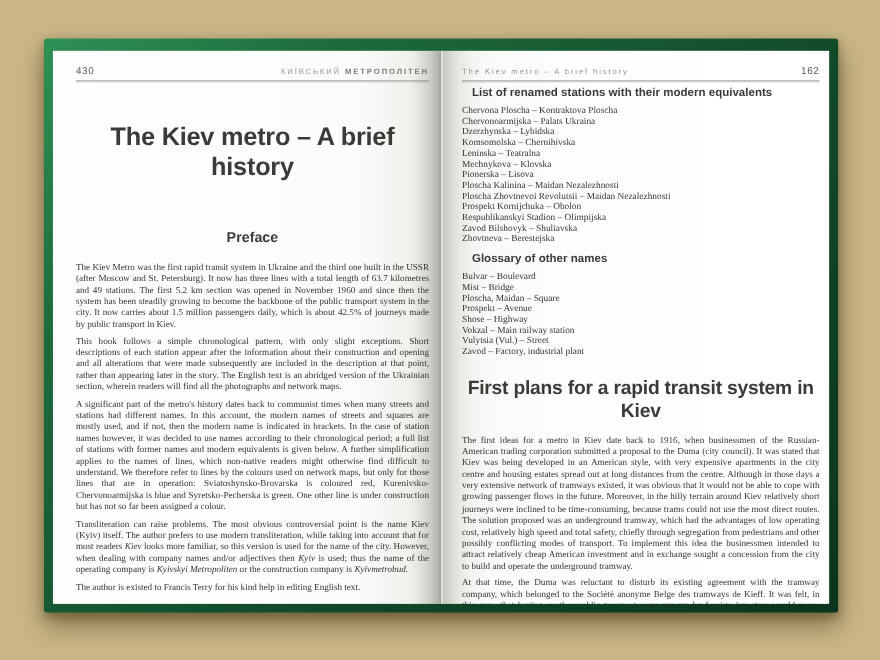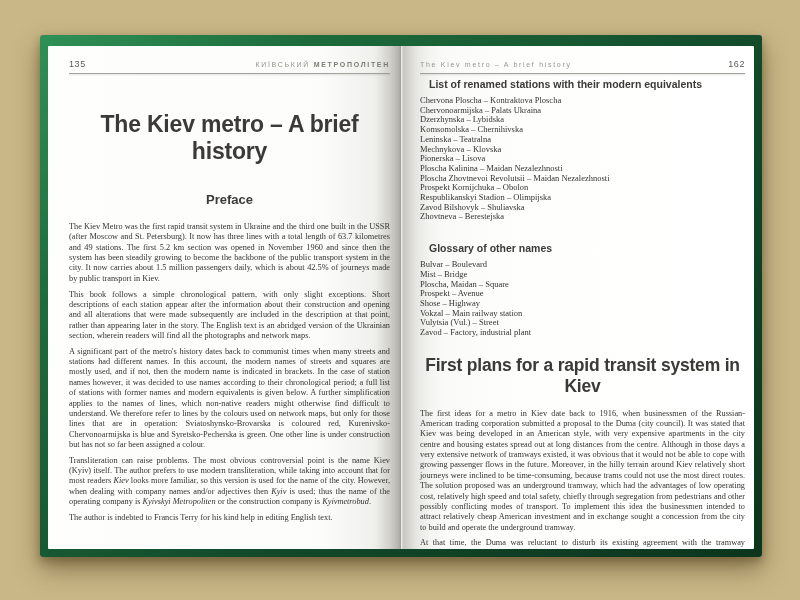--- a/index.html
+++ b/index.html
@@ -46,58 +46,58 @@
   .runhead {
     font-family:"Liberation Sans", sans-serif; font-size:7px; color:#96968f; letter-spacing:1.7px;
   }
   .runhead .bold-part { font-weight:bold; color:#7d7d76; }
   .chapter-title {
     font-family:"Liberation Sans", sans-serif; font-weight:bold; font-size:23px;
     color:#3b3a37; text-align:center; margin-top:37px; letter-spacing:-.2px;
   }
   .preface-head {
     font-family:"Liberation Sans", sans-serif; font-weight:bold; font-size:13px;
-    color:#3b3a37; text-align:center; margin-top:27px;
+    color:#3b3a37; text-align:center; margin-top:43px;
   }
   .para {
     font-size:8.3px; line-height:10.35px; text-align:justify; color:#343330; margin-top:5.5px;
   }
   .para.first { margin-top:15px; }
   .list-head {
     font-family:"Liberation Sans", sans-serif; font-weight:bold; font-size:10.5px;
     color:#3b3a37; padding-left:9px; margin-top:4px;
   }
-  .list-head.second { margin-top:20px; }
+  .list-head.second { margin-top:7px; }
   .plain-list { margin-top:6px; }
   .list-line { font-size:8.5px; line-height:9.7px; color:#343330; }
   .section-title {
     font-family:Liberation Sans, sans-serif; font-weight:bold; font-size:17.5px;
     color:#3b3a37; text-align:center; margin-top:17px; letter-spacing:-.2px;
   }
   .rp-para { font-size:8.3px; line-height:10.35px; text-align:justify; color:#343330; margin-top:5.5px; }
   .rp-para.first { margin-top:12px; }
 </style>
 </head>
 <body>
 
 <div class="book">
   <div class="pages">
 
     <div class="page left">
       <div class="page-head">
-        <span class="pagenum">135</span>
+        <span class="pagenum">430</span>
         <span class="runhead"><span>КИЇВСЬКИЙ </span><span class="bold-part">МЕТРОПОЛІТЕН</span></span>
       </div>
       <div class="chapter-title">The Kiev metro – A brief history</div>
       <div class="preface-head">Preface</div>
       <div class="para first"><span>The Kiev Metro was the first rapid transit system in Ukraine and the third one built in the USSR (after Moscow and St. Petersburg). It now has three lines with a total length of 63.7 kilometres and 49 stations. The first 5.2 km section was opened in November 1960 and since then the system has been steadily growing to become the backbone of the public transport system in the city. It now carries about 1.5 million passengers daily, which is about 42.5% of journeys made by public transport in Kiev.</span></div>
       <div class="para"><span>This book follows a simple chronological pattern, with only slight exceptions. Short descriptions of each station appear after the information about their construction and opening and all alterations that were made subsequently are included in the description at that point, rather than appearing later in the story. The English text is an abridged version of the Ukrainian section, wherein readers will find all the photographs and network maps.</span></div>
       <div class="para"><span>A significant part of the metro's history dates back to communist times when many streets and stations had different names. In this account, the modern names of streets and squares are mostly used, and if not, then the modern name is indicated in brackets. In the case of station names however, it was decided to use names according to their chronological period; a full list of stations with former names and modern equivalents is given below. A further simplification applies to the names of lines, which non-native readers might otherwise find difficult to understand. We therefore refer to lines by the colours used on network maps, but only for those lines that are in operation: Sviatoshynsko-Brovarska is coloured red, Kurenivsko-Chervonoarmijska is blue and Syretsko-Pecherska is green. One other line is under construction but has not so far been assigned a colour.</span></div>
       <div class="para"><span>Transliteration can raise problems. The most obvious controversial point is the name Kiev (Kyiv) itself. The author prefers to use modern transliteration, while taking into account that for most readers </span><i>Kiev</i><span> looks more familiar, so this version is used for the name of the city. However, when dealing with company names and/or adjectives then </span><i>Kyiv</i><span> is used; thus the name of the operating company is </span><i>Kyivskyi Metropoliten</i><span> or the construction company is </span><i>Kyivmetrobud</i><span>.</span></div>
-      <div class="para"><span>The author is indebted to Francis Terry for his kind help in editing English text.</span></div>
+      <div class="para"><span>The author is existed to Francis Terry for his kind help in editing English text.</span></div>
     </div>
 
     <div class="page right">
       <div class="page-head">
         <span class="runhead">The Kiev metro – A brief history</span>
         <span class="pagenum">162</span>
       </div>
       <div class="list-head">List of renamed stations with their modern equivalents</div>
       <div class="plain-list">
           <div class="list-line">Chervona Ploscha – Kontraktova Ploscha</div>

